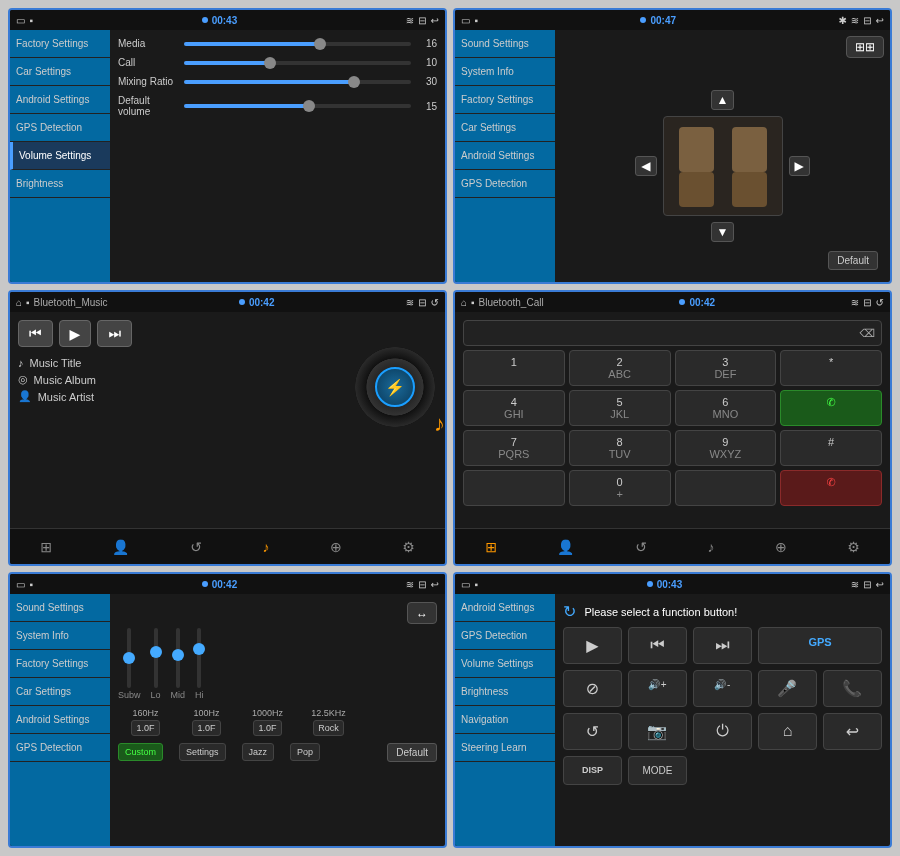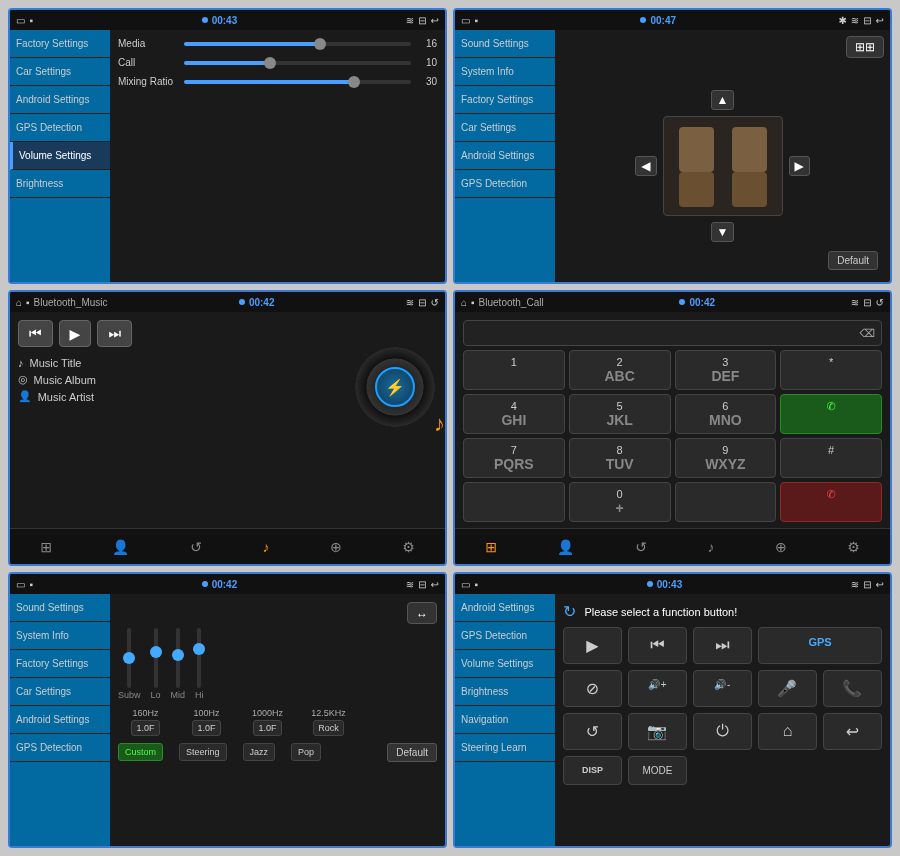--- a/index.html
+++ b/index.html
@@ -139,21 +139,21 @@
     .toolbar-icon.active { color: #f90; }
     
     .dialpad {
       display: grid; grid-template-columns: repeat(4, 1fr); gap: 4px;
       margin-top: 4px;
     }
     .dial-btn {
       background: #2a2a2a; border: 1px solid #444; border-radius: 4px;
       padding: 5px 3px; text-align: center; cursor: pointer; font-size: 11px; color: #ccc;
     }
-    .dial-btn .sub { font-size: 14px; color: #888; font-weight: bold; }
+    .dial-btn .sub { font-size: 11px; color: #888; }
     .dial-green { background: #1a5a1a; border-color: #2a8a2a; color: #4f4; }
     .dial-red { background: #5a1a1a; border-color: #8a2a2a; color: #f44; }
     .dial-input {
       background: #222; border: 1px solid #444; border-radius: 4px;
       height: 26px; width: 100%; margin-bottom: 4px; padding: 0 6px;
       color: #fff; display: flex; align-items: center; justify-content: flex-end;
       font-size: 11px;
     }
     
     .eq-sliders {
@@ -259,20 +259,28 @@
         </div>
         <span class="slider-value">10</span>
       </div>
       <div class="slider-row">
         <span class="slider-label">Mixing Ratio</span>
         <div class="slider-track">
           <div class="slider-fill" style="width:75%"></div>
           <div class="slider-thumb" style="left:75%"></div>
         </div>
         <span class="slider-value">30</span>
+      </div>
+      <div class="slider-row">
+        <span class="slider-label">Default volume</span>
+        <div class="slider-track">
+          <div class="slider-fill" style="width:55%"></div>
+          <div class="slider-thumb" style="left:55%"></div>
+        </div>
+        <span class="slider-value">15</span>
       </div>
     </div>
   </div>
 </div>
 
 <div class="panel">
   <div class="status-bar">
     <div class="status-left">
       <span>▭</span>
       <span>▪</span>
@@ -535,21 +543,21 @@
           <span class="freq-label">1000Hz</span>
           <div class="eq-band-btn">1.0F</div>
         </div>
         <div class="eq-freq-col">
           <span class="freq-label">12.5KHz</span>
           <div class="eq-band-btn">Rock</div>
         </div>
       </div>
       <div class="eq-preset-row">
         <button class="preset-btn active">Custom</button>
-        <button class="preset-btn">Steering</button>
+        <button class="preset-btn">Settings</button>
         <button class="preset-btn">Jazz</button>
         <button class="preset-btn">Pop</button>
         <button class="default-btn" style="margin:0 0 0 auto;">Default</button>
       </div>
     </div>
   </div>
 </div>
 
 <div class="panel">
   <div class="status-bar">

